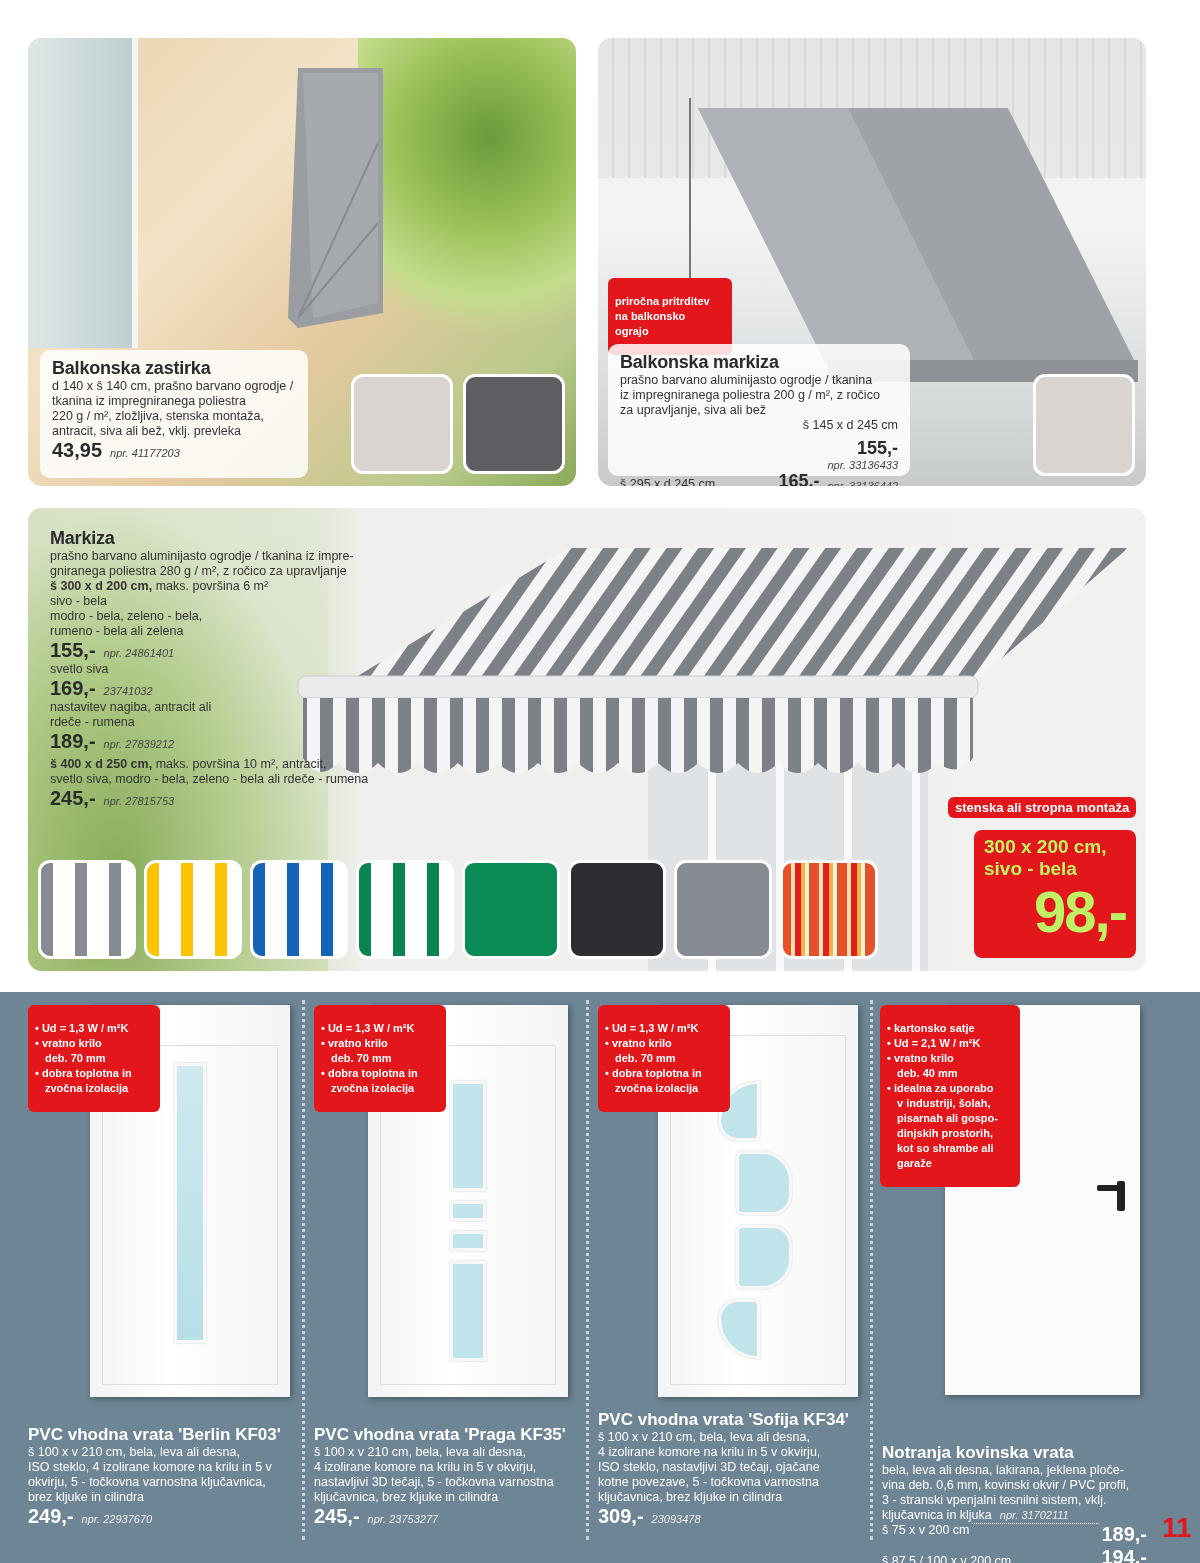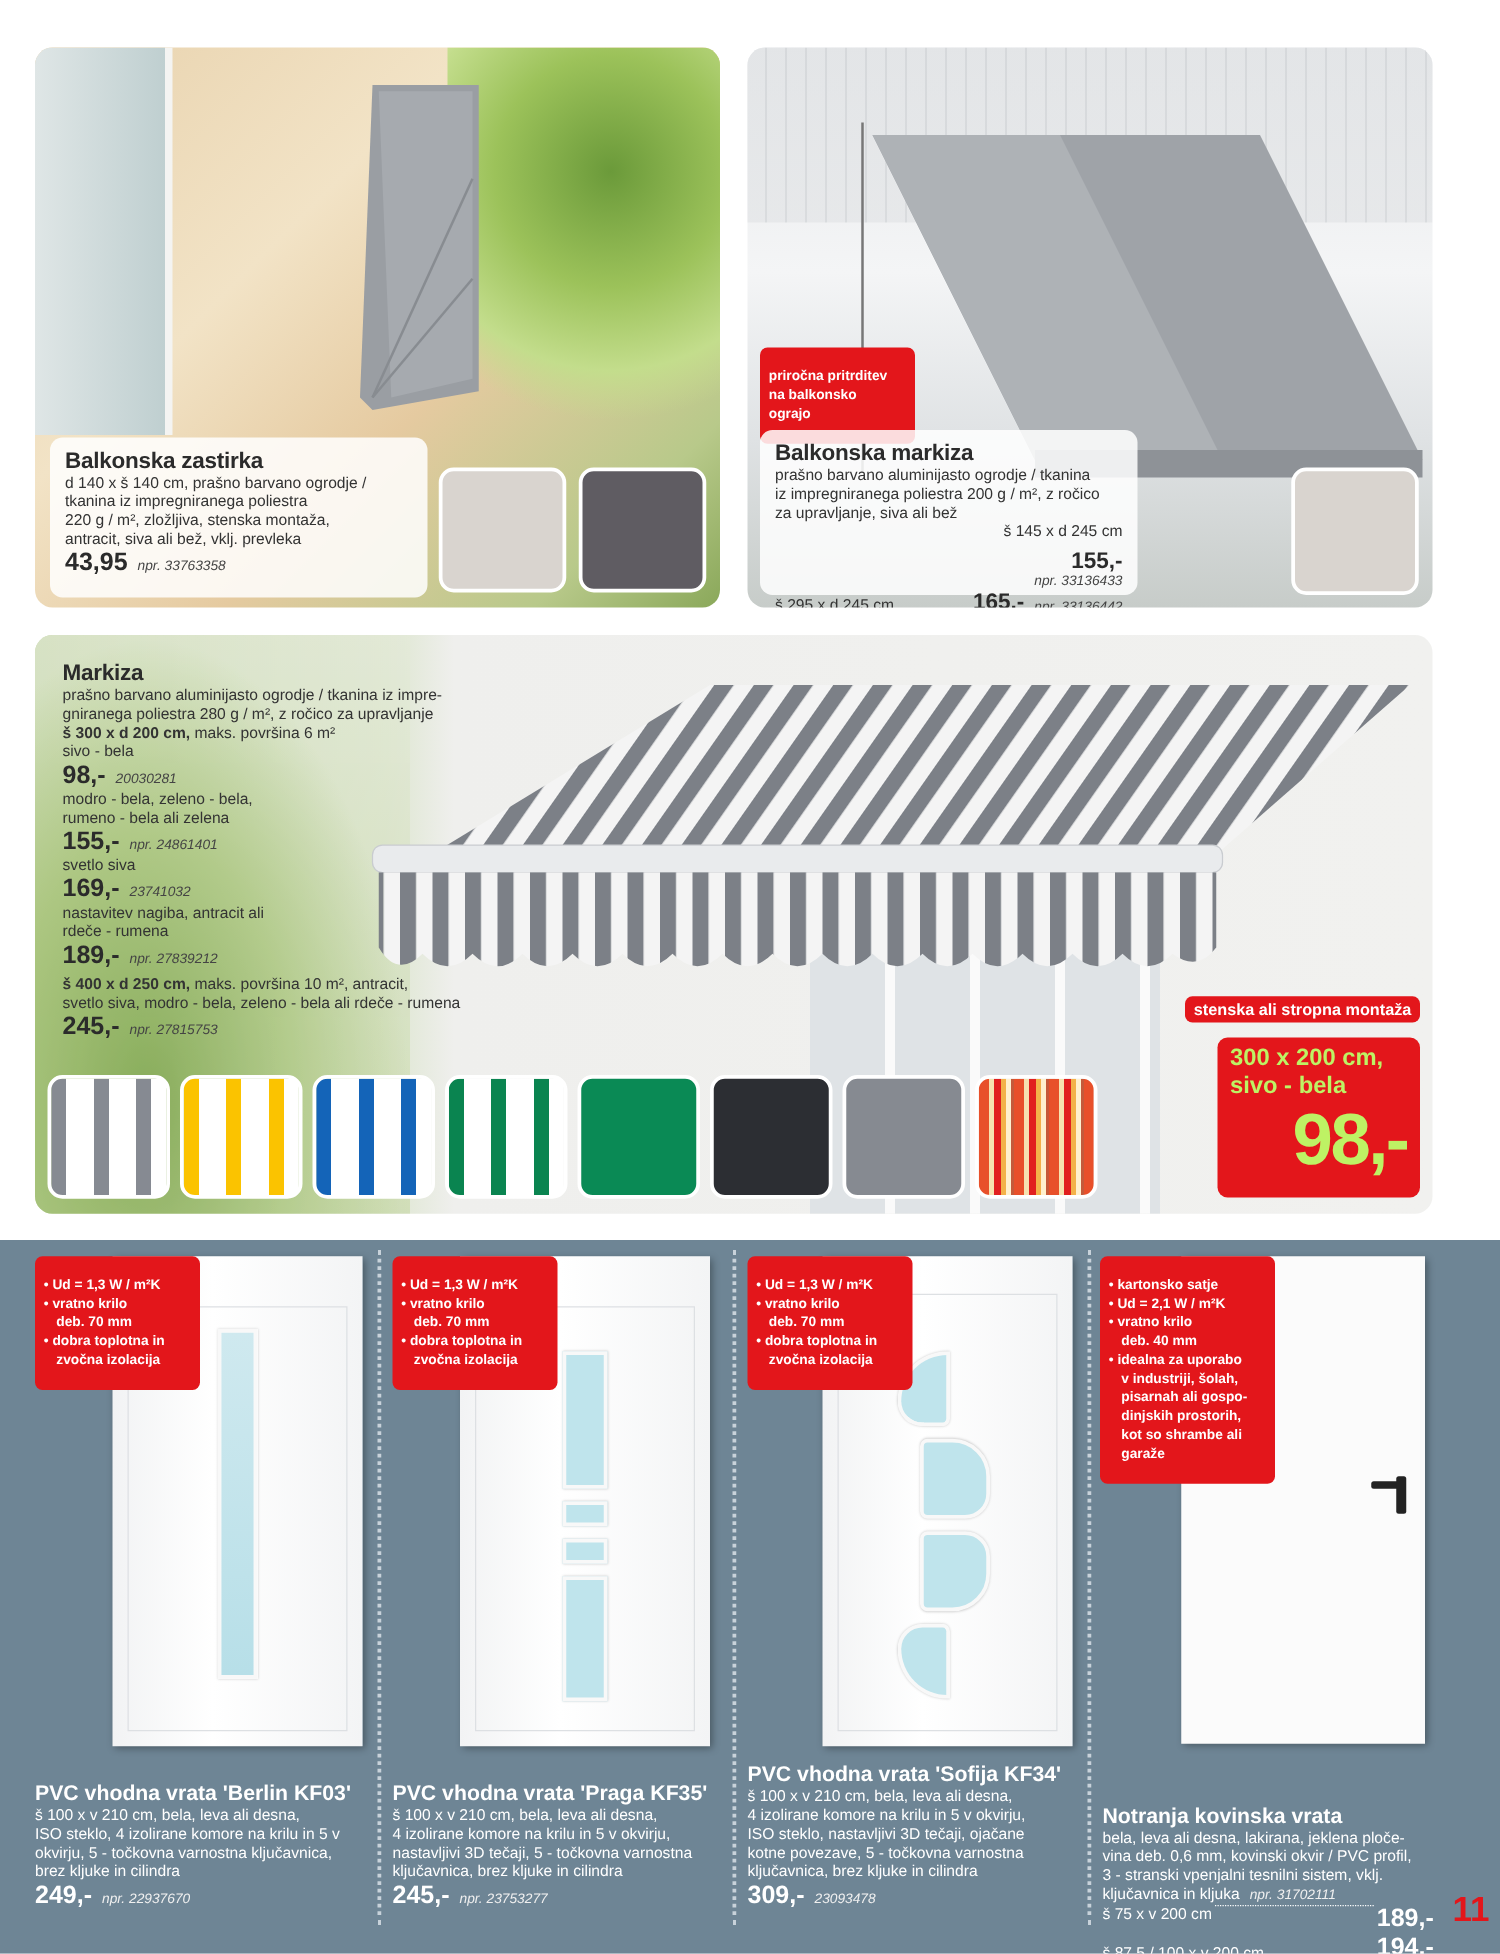--- a/index.html
+++ b/index.html
@@ -34,27 +34,27 @@
   <div class="abs" style="left:0;top:0;width:110px;height:310px;background:linear-gradient(90deg,#dfe6e6,#bfcfd0);border-right:6px solid #f4f4f2;"></div>
 
   <div class="abs" style="left:330px;top:0;width:218px;height:330px;background:radial-gradient(circle at 60% 30%,#6b9a3a 0%,#9cc25a 35%,#c3dd8c 60%,transparent 75%);"></div>
 
   <svg class="abs" style="left:240px;top:10px;" width="120" height="290">
     <polygon points="30,20 115,20 115,265 30,280 20,270" fill="#9a9ea3"></polygon>
     <polygon points="35,25 110,25 110,255 45,270" fill="#a6aaaf"></polygon>
     <line x1="30" y1="270" x2="110" y2="95" stroke="#888c91" stroke-width="2"></line>
     <line x1="30" y1="270" x2="110" y2="175" stroke="#888c91" stroke-width="2"></line>
   </svg>
-  <div class="card-text" style="left:12px;top:312px;width:302px;height:128px;">
+  <div class="card-text" style="left:12px;top:312px;width:268px;height:128px;">
     <div class="title">Balkonska zastirka</div>
     <div class="desc">d 140 x š 140 cm, prašno barvano ogrodje /</div>
     <div class="desc">tkanina iz impregniranega poliestra</div>
     <div class="desc">220 g / m², zložljiva, stenska montaža,</div>
     <div class="desc">antracit, siva ali bež, vklj. prevleka</div>
-    <div><span class="price">43,95</span><span class="npr">npr. 33763358</span></div>
+    <div><span class="price">43,95</span><span class="npr">npr. 41177203</span></div>
   </div>
   <div class="swatch" style="left:323px;top:336px;width:102px;height:100px;background:#d9d4cf;"></div>
   <div class="swatch" style="left:435px;top:336px;width:102px;height:100px;background:#5f5c62;"></div>
 </div>
 
 <div class="panel" style="left:598px;top:38px;width:548px;height:448px;background:linear-gradient(180deg,#e6e8ea 0%,#f4f5f6 40%,#dfe2e4 70%,#c7ccc9 100%);">
   <div class="abs" style="left:0;top:0;width:548px;height:140px;background:repeating-linear-gradient(90deg,#e2e4e6 0 14px,#cfd2d5 14px 16px);opacity:0.7;"></div>
   <svg class="abs" style="left:80px;top:40px;" width="470" height="320">
     <polygon points="20,30 330,30 460,290 150,290" fill="#9fa3a8"></polygon>
     <polygon points="20,30 170,30 300,290 150,290" fill="#aeb2b6"></polygon>
@@ -107,21 +107,20 @@
     <path d="M35,170 L705,170 L705,230 Q690,250 670,235 Q650,255 630,235 Q610,255 590,235 Q570,255 550,235 Q530,255 510,235 Q490,255 470,235 Q450,255 430,235 Q410,255 390,235 Q370,255 350,235 Q330,255 310,235 Q290,255 270,235 Q250,255 230,235 Q210,255 190,235 Q170,255 150,235 Q130,255 110,235 Q90,255 70,235 Q50,255 35,230 Z" fill="url(#vstripes)"></path>
   </svg>
 
   <div class="abs" style="left:22px;top:20px;width:360px;">
     <div class="title">Markiza</div>
     <div class="desc">prašno barvano aluminijasto ogrodje / tkanina iz impre-</div>
     <div class="desc">gniranega poliestra 280 g / m², z ročico za upravljanje</div>
     <div class="desc" style="margin-top:0;"><b>š 300 x d 200 cm,</b><span> maks. površina 6 m²</span></div>
 
     <div class="desc">sivo - bela</div>
-    <div><span class="price">98,-</span><span class="npr">20030281</span></div>
 
     <div class="desc">modro - bela, zeleno - bela,</div>
     <div class="desc">rumeno - bela ali zelena</div>
     <div><span class="price">155,-</span><span class="npr">npr. 24861401</span></div>
 
     <div class="desc">svetlo siva</div>
     <div><span class="price">169,-</span><span class="npr">23741032</span></div>
 
     <div class="desc">nastavitev nagiba, antracit ali</div>
     <div class="desc">rdeče - rumena</div>

